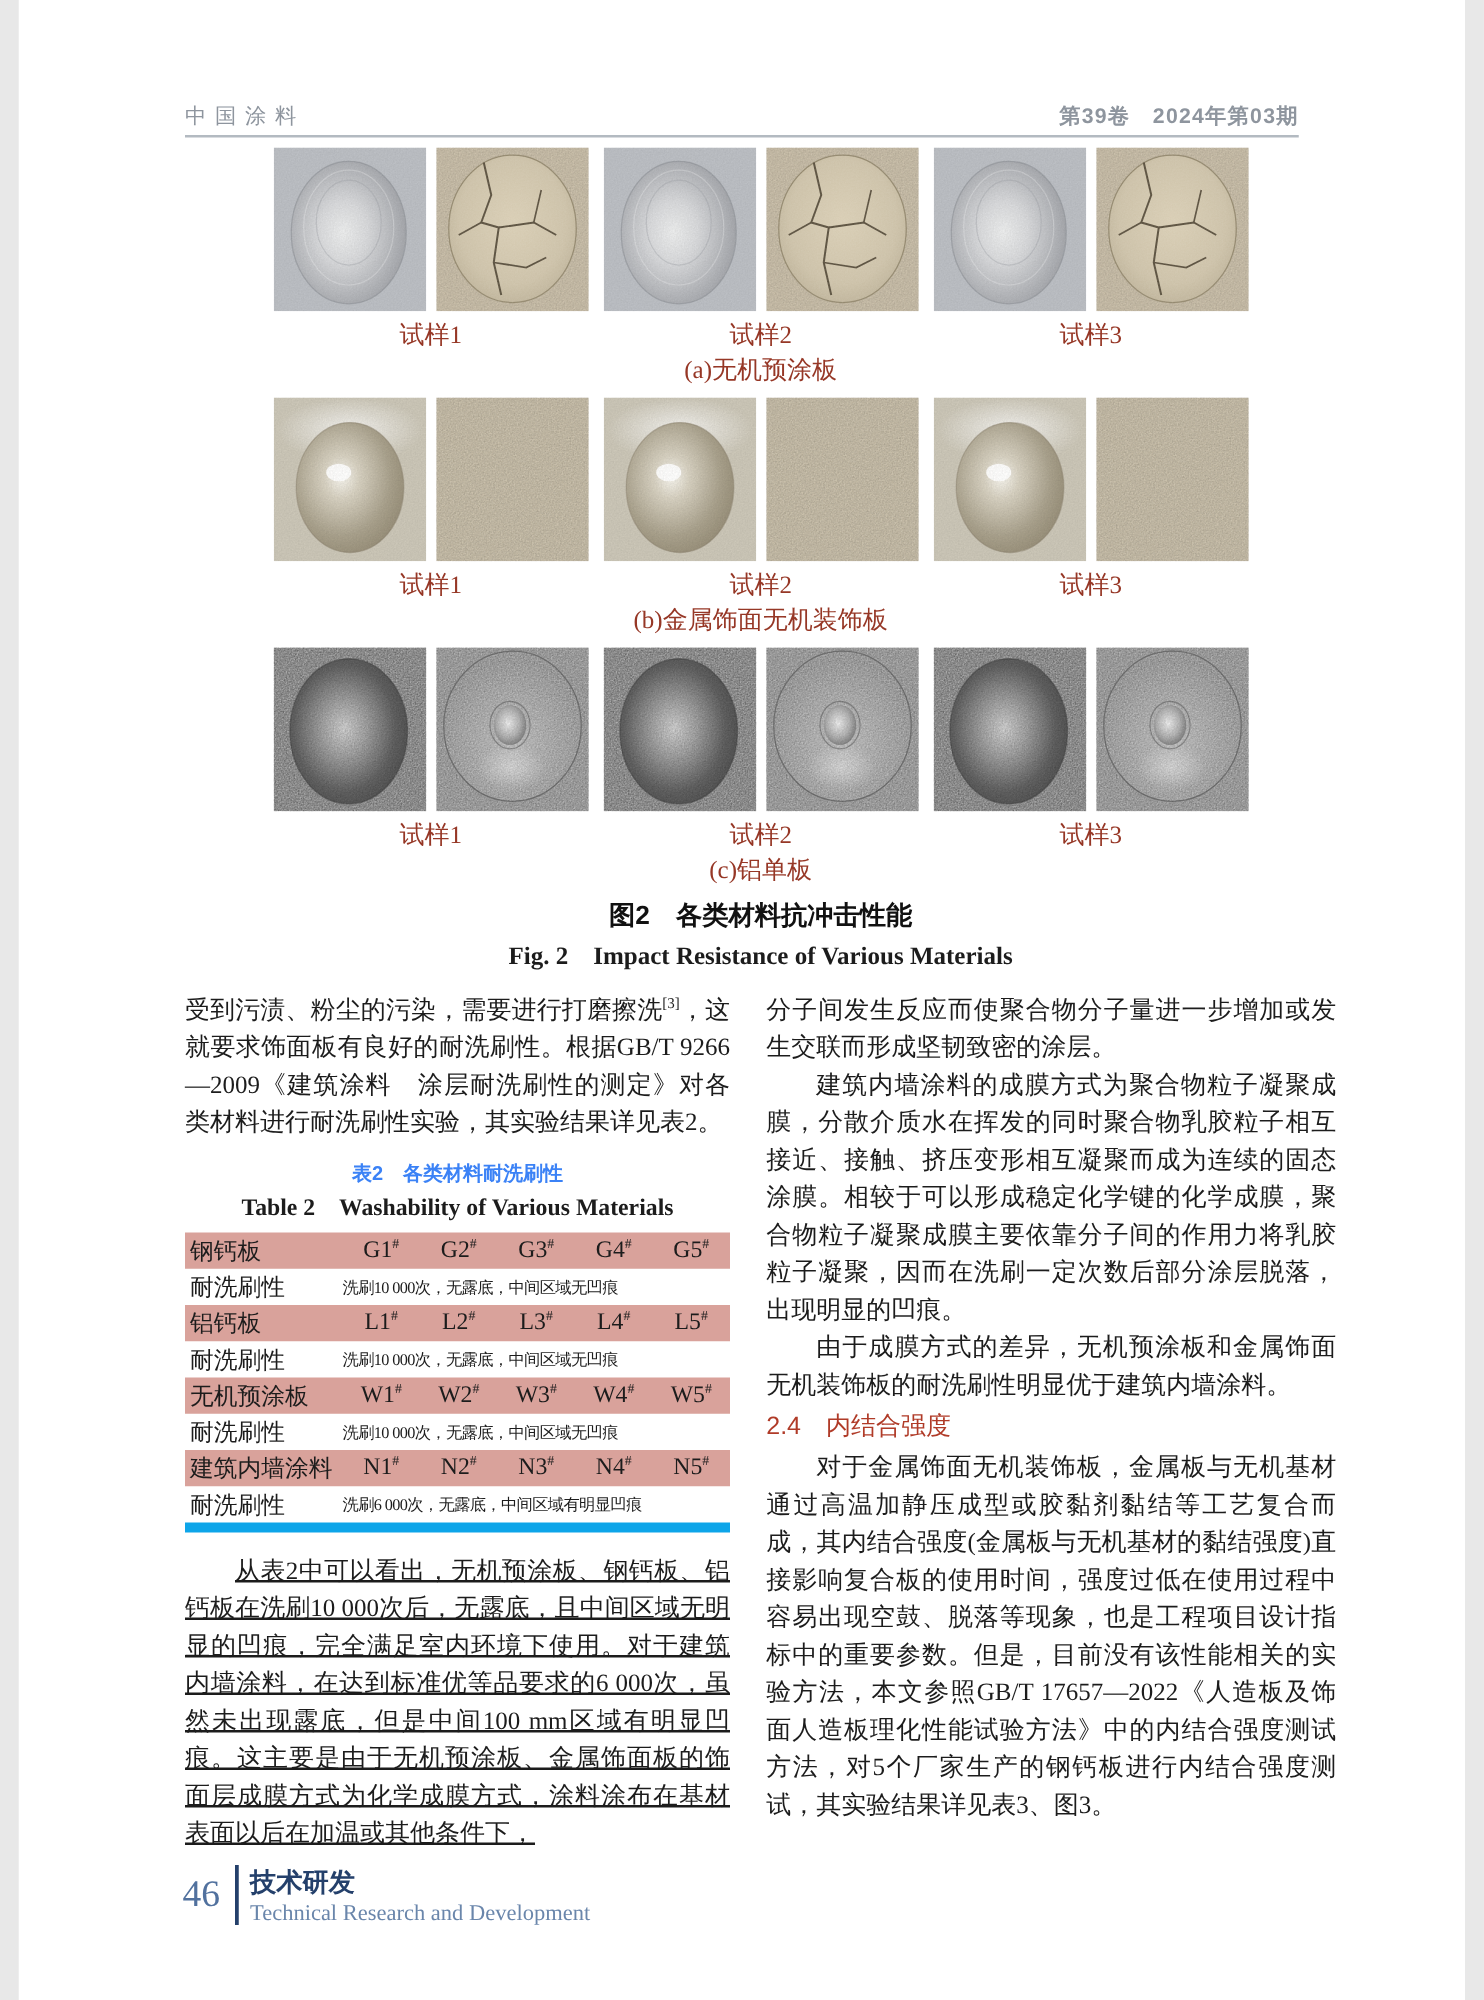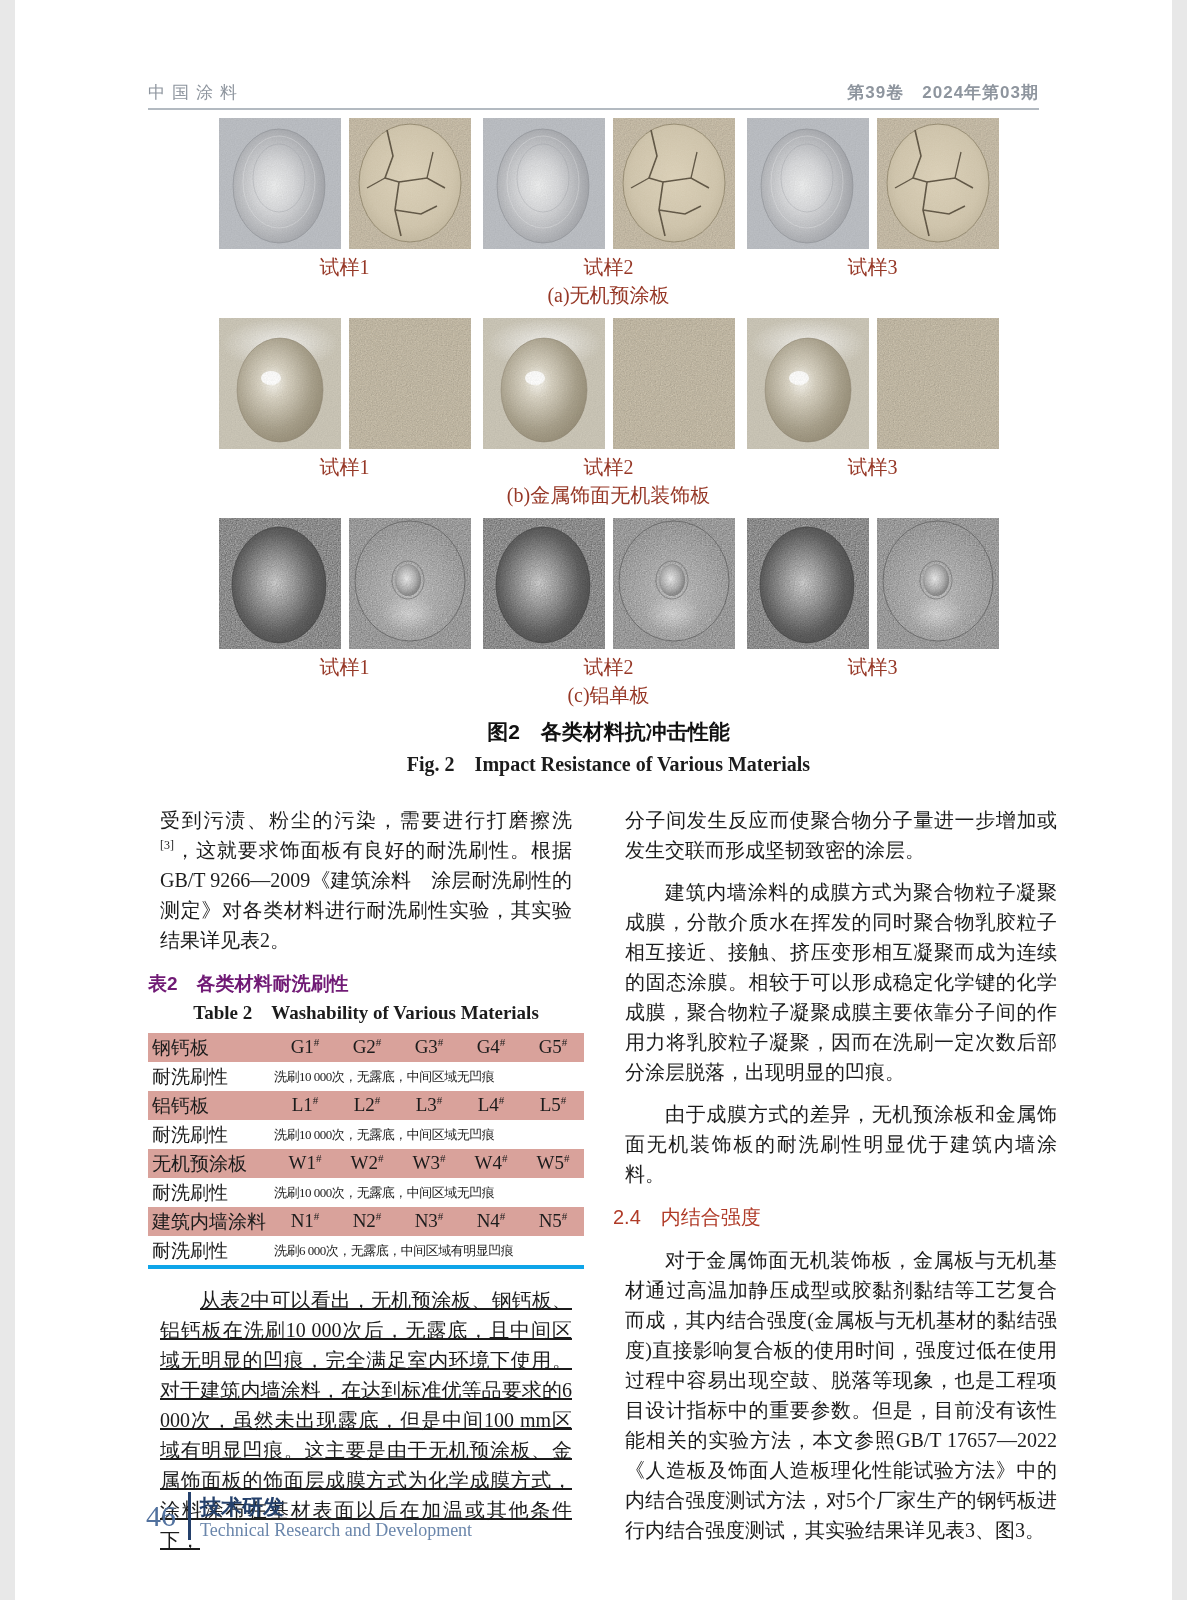--- a/index.html
+++ b/index.html
@@ -31,30 +31,30 @@
   .row-caption   { text-align:center; color:#963726; font-size:20px; margin-top:1px; margin-bottom:9px; }
   .fig-title-cn {
     text-align:center; font-weight:bold; font-size:21px; margin-top:8px;
     font-family:"Liberation Sans","DejaVu Sans",sans-serif; color:#111;
   }
   .fig-title-en { text-align:center; font-weight:bold; font-size:20px; margin-top:5px; }
 
   
   .col-left  { position:absolute; left:133px; top:793px; width:436px; }
   .col-right { position:absolute; left:598px; top:793px; width:456px; }
-  .para { margin:12px; text-align:justify; font-size:20px; line-height:30px; }
+  .para { margin:0; text-align:justify; font-size:20px; line-height:30px; }
   .indent { text-indent:2em; }
   .para sup { font-size:12px; vertical-align:super; line-height:0; }
 
   
   .table-titles { margin-top:16px; }
-  .tt-cn { text-align:left; font-weight:bold; font-size:19px;
-           font-family:"Liberation Sans","DejaVu Sans",sans-serif; color:#701a75; }
+  .tt-cn { text-align:center; font-weight:bold; font-size:16px;
+           font-family:"Liberation Sans","DejaVu Sans",sans-serif; color:#3b82f6; }
   .tt-en { text-align:center; font-weight:bold; font-size:19px; margin-top:3px; }
-  .table2 { margin-top:7px; border-bottom:4px solid #0ea5e9; }
+  .table2 { margin-top:7px; border-bottom:8px solid #0ea5e9; }
   .trow { display:flex; align-items:center; height:29px; font-size:19px; white-space:nowrap; }
   .trow.pink { background:#d9a29b; }
   .tlabel { width:126px; padding-left:4px; box-sizing:border-box; flex:none; }
   .tcode  { flex:1; text-align:center; }
   .tcode sup { font-size:11px; }
   .tvalue { flex:1; font-size:13px; letter-spacing:-0.5px; }
   .p2 { margin-top:16px;text-decoration:underline; }
 
   
   .sec-heading {

